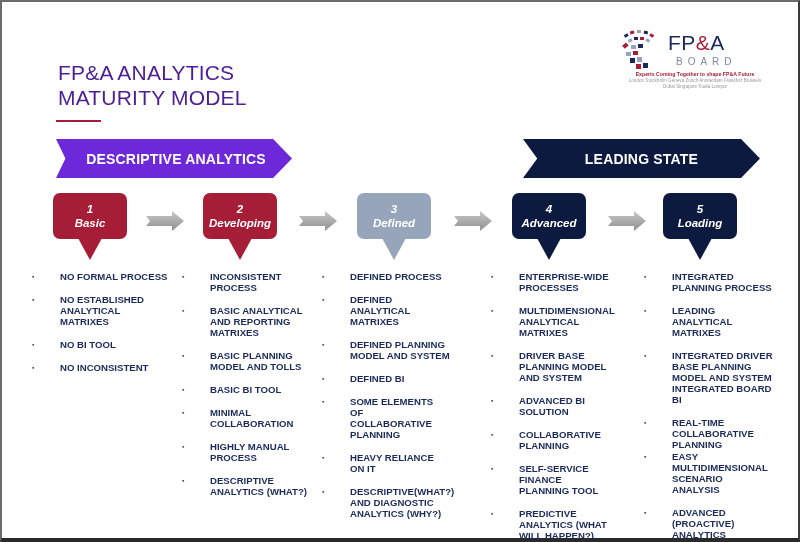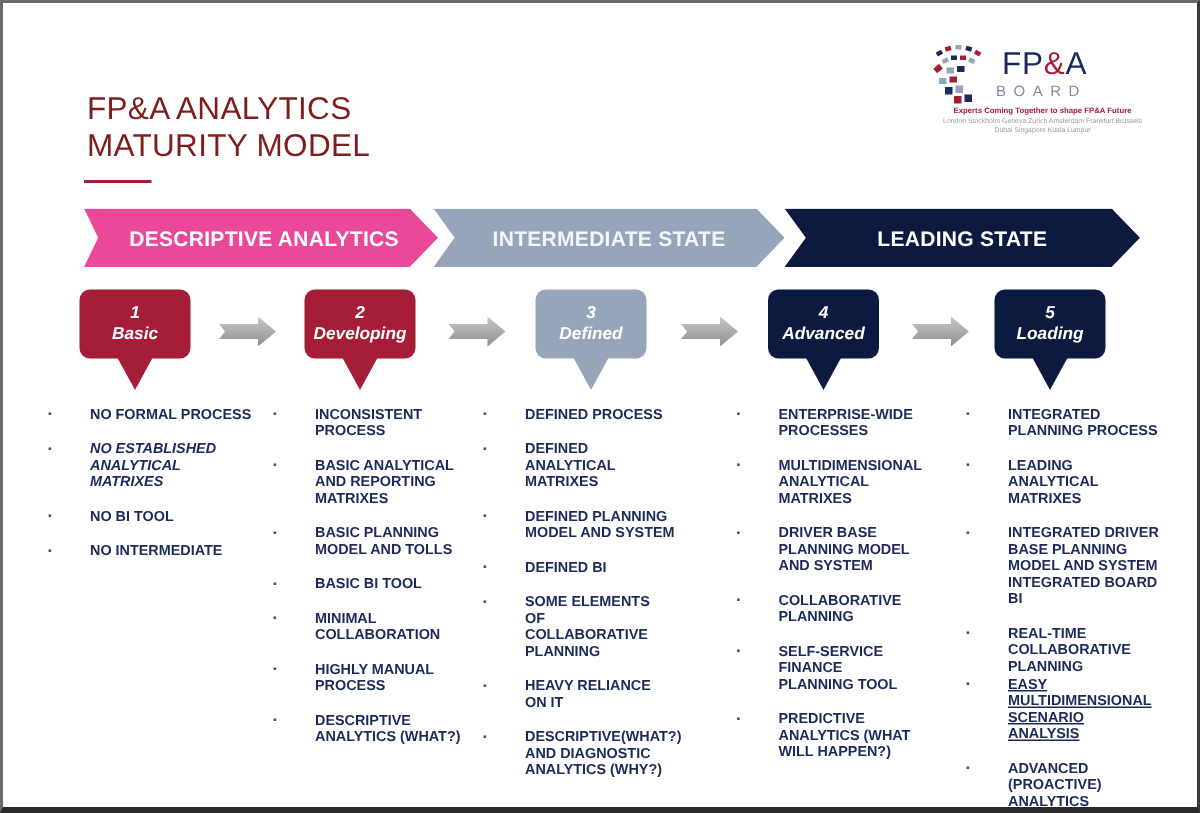--- a/index.html
+++ b/index.html
@@ -3,34 +3,34 @@
 <meta charset="utf-8">
 <style>
   html, body { margin: 0; padding: 0; background: #ffffff; }
   body { width: 800px; height: 542px; overflow: hidden; position: relative;
          font-family: "Liberation Sans", "DejaVu Sans", sans-serif; }
   .frame { position: absolute; left: 0; top: 0; width: 800px; height: 542px;
            box-sizing: border-box; background: #fff;
            border-top: 2px solid #6b6b6b; border-left: 2px solid #6b6b6b;
            border-right: 2px solid #3a3a3a; border-bottom: 4px solid #2a2a2a; }
   .title { position: absolute; left: 56px; top: 58px; font-size: 21px; line-height: 25px;
-           color: #7f1d1d; letter-spacing: 0.2px; }
+           color: #4c1d95; letter-spacing: 0.2px; }
   .title-rule { position: absolute; left: 54px; top: 118px; width: 45px; height: 2px; background: #a51d36; }
 
   .logo { position: absolute; left: 618px; top: 26px; width: 150px; height: 70px; }
   .logo-mark { position: absolute; left: 0; top: 0; width: 44px; height: 44px; }
   .logo-fp { position: absolute; left: 48px; top: 2px; font-size: 21px; font-weight: normal; color: #1b2a5a; letter-spacing: 0.5px; line-height: 26px; }
   .logo-fp .amp { color: #a51d36; }
-  .logo-board { position: absolute; left: 44px; top: 28px; font-size: 10px; color: #7f8aa6; letter-spacing: 5px; line-height: 12px; }
+  .logo-board { position: absolute; left: 56px; top: 28px; font-size: 10px; color: #7f8aa6; letter-spacing: 5px; line-height: 12px; }
   .logo-tag { position: absolute; left: 0; top: 43px; width: 150px; font-size: 5.2px; color: #a51d36; font-weight: bold; text-align: center; white-space: nowrap; line-height: 6px; }
   .logo-cities { position: absolute; left: 0; top: 50px; width: 150px; font-size: 4.6px; color: #999; text-align: center; line-height: 5.5px; }
 
   .band { position: absolute; top: 137px; height: 39px; display: flex; align-items: center; justify-content: center;
           color: #fff; font-size: 14px; font-weight: bold; letter-spacing: 0.2px; }
-  .band-1 { left: 54px; width: 236px; background: #ec4899;
+  .band-1 { left: 54px; width: 236px; background: #6d28d9;
             clip-path: polygon(0 0, 92% 0, 100% 50%, 92% 100%, 0 100%, 4% 50%); padding-left: 4px; box-sizing: border-box; }
   .band-2 { left: 287px; width: 234px; background: #97a5bb; color: #f3f5f9;
             clip-path: polygon(0 0, 92% 0, 100% 50%, 92% 100%, 0 100%, 6% 50%); }
   .band-3 { left: 521px; width: 237px; background: #0c1a40;
             clip-path: polygon(0 0, 92% 0, 100% 50%, 92% 100%, 0 100%, 6% 50%); }
 
   .stage { position: absolute; top: 191px; width: 74px; height: 68px; }
   .stage .body { position: absolute; left: 0; top: 0; width: 74px; height: 46px; border-radius: 7px;
                  display: flex; flex-direction: column; align-items: center; justify-content: center;
                  color: #fff; font-style: italic; font-weight: bold; font-size: 11.5px; line-height: 14px; }
@@ -87,23 +87,20 @@
     <div class="logo-tag">Experts Coming Together to shape FP&amp;A Future</div>
     <div class="logo-cities">
       <div>London Stockholm Geneva Zurich Amsterdam Frankfurt Brussels</div>
       <div>Dubai Singapore Kuala Lumpur</div>
     </div>
   </div>
 
   <div class="band band-1">
       <span>DESCRIPTIVE ANALYTICS</span>
     </div>
-  <div class="band band-2">
-      <span>INTERMEDIATE STATE</span>
-    </div>
   <div class="band band-3">
       <span>LEADING STATE</span>
     </div>
 
   <div class="stage red" style="left:51px;">
     <div class="body">
       <div>1</div>
       <div>Basic</div>
     </div>
     <div class="ptr"></div>
@@ -151,23 +148,23 @@
   </svg>
   <svg class="flow-arrow" style="left:452px;" viewBox="0 0 38 20">
     <polygon points="0,5 26,5 26,0 38,10 26,20 26,15 0,15 4,10" fill="url(#ag)"></polygon>
   </svg>
   <svg class="flow-arrow" style="left:606px;" viewBox="0 0 38 20">
     <polygon points="0,5 26,5 26,0 38,10 26,20 26,15 0,15 4,10" fill="url(#ag)"></polygon>
   </svg>
 
   <ul class="col" style="left:30px; width:150px;">
     <li>NO FORMAL PROCESS</li>
-    <li style="width:85px;font-style:italic;">NO ESTABLISHED ANALYTICAL MATRIXES</li>
+    <li style="width:85px;">NO ESTABLISHED ANALYTICAL MATRIXES</li>
     <li>NO BI TOOL</li>
-    <li>NO INTERMEDIATE</li>
+    <li>NO INCONSISTENT</li>
   </ul>
 
   <ul class="col" style="left:180px; width:140px;">
     <li style="width:75px;">INCONSISTENT PROCESS</li>
     <li style="width:100px;">BASIC ANALYTICAL AND REPORTING MATRIXES</li>
     <li style="width:100px;">BASIC PLANNING MODEL AND TOLLS</li>
     <li>BASIC BI TOOL</li>
     <li style="width:85px;">MINIMAL COLLABORATION</li>
     <li style="width:90px;">HIGHLY MANUAL PROCESS</li>
     <li style="width:110px;">DESCRIPTIVE ANALYTICS  (WHAT?)</li>
@@ -180,27 +177,28 @@
     <li>DEFINED  BI</li>
     <li style="width:95px;">SOME ELEMENTS OF COLLABORATIVE PLANNING</li>
     <li style="width:95px;">HEAVY RELIANCE ON IT</li>
     <li style="width:105px;">DESCRIPTIVE(WHAT?) AND DIAGNOSTIC ANALYTICS (WHY?)</li>
   </ul>
 
   <ul class="col" style="left:489px; width:140px;">
     <li style="width:90px;">ENTERPRISE-WIDE PROCESSES</li>
     <li style="width:100px;">MULTIDIMENSIONAL ANALYTICAL MATRIXES</li>
     <li style="width:90px;">DRIVER BASE PLANNING MODEL AND SYSTEM</li>
+    <li style="width:75px;">ADVANCED  BI SOLUTION</li>
     <li style="width:85px;">COLLABORATIVE PLANNING</li>
     <li style="width:95px;">SELF-SERVICE FINANCE PLANNING TOOL</li>
     <li style="width:90px;">PREDICTIVE ANALYTICS (WHAT WILL HAPPEN?)</li>
   </ul>
 
   <ul class="col" style="left:642px; width:150px;">
     <li style="width:100px;">INTEGRATED PLANNING PROCESS</li>
     <li style="width:75px;">LEADING ANALYTICAL MATRIXES</li>
     <li style="width:102px;">INTEGRATED DRIVER BASE PLANNING MODEL AND SYSTEM INTEGRATED BOARD BI</li>
     <li class="tight" style="width:80px;">REAL-TIME COLLABORATIVE PLANNING</li>
-    <li style="width:100px;text-decoration:underline;">EASY MULTIDIMENSIONAL SCENARIO ANALYSIS</li>
+    <li style="width:100px;">EASY MULTIDIMENSIONAL SCENARIO ANALYSIS</li>
     <li style="width:75px;">ADVANCED (PROACTIVE) ANALYTICS</li>
   </ul>
 
 </div>
 
 </body></html>

